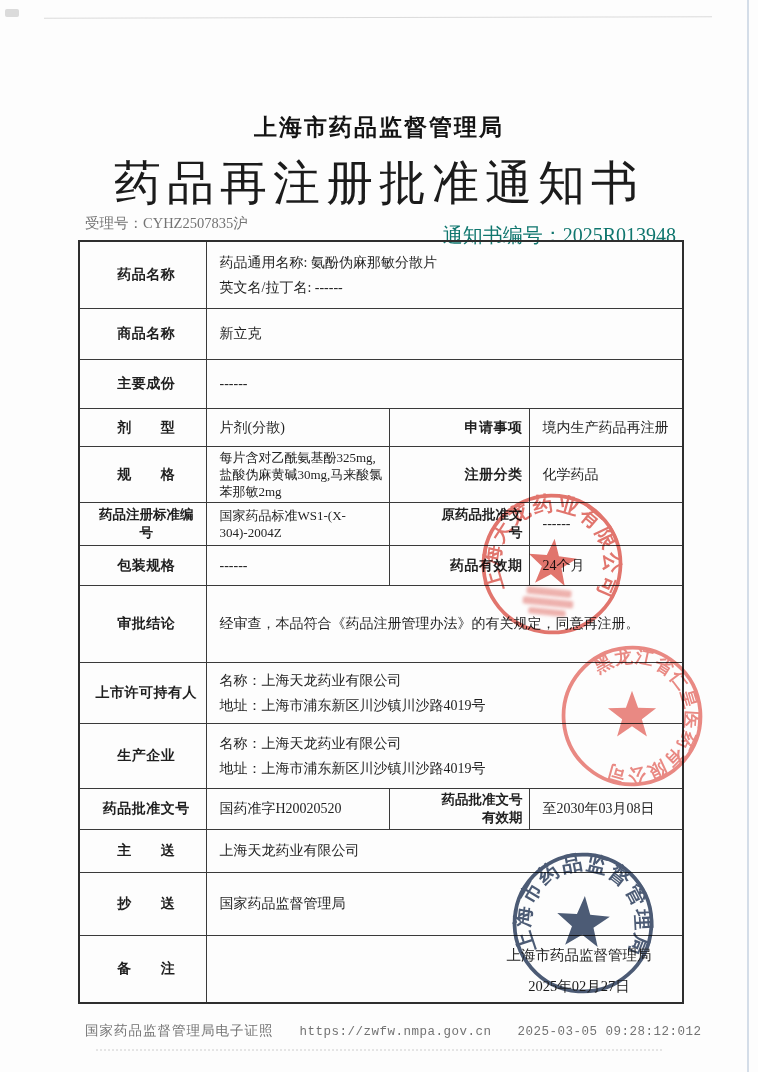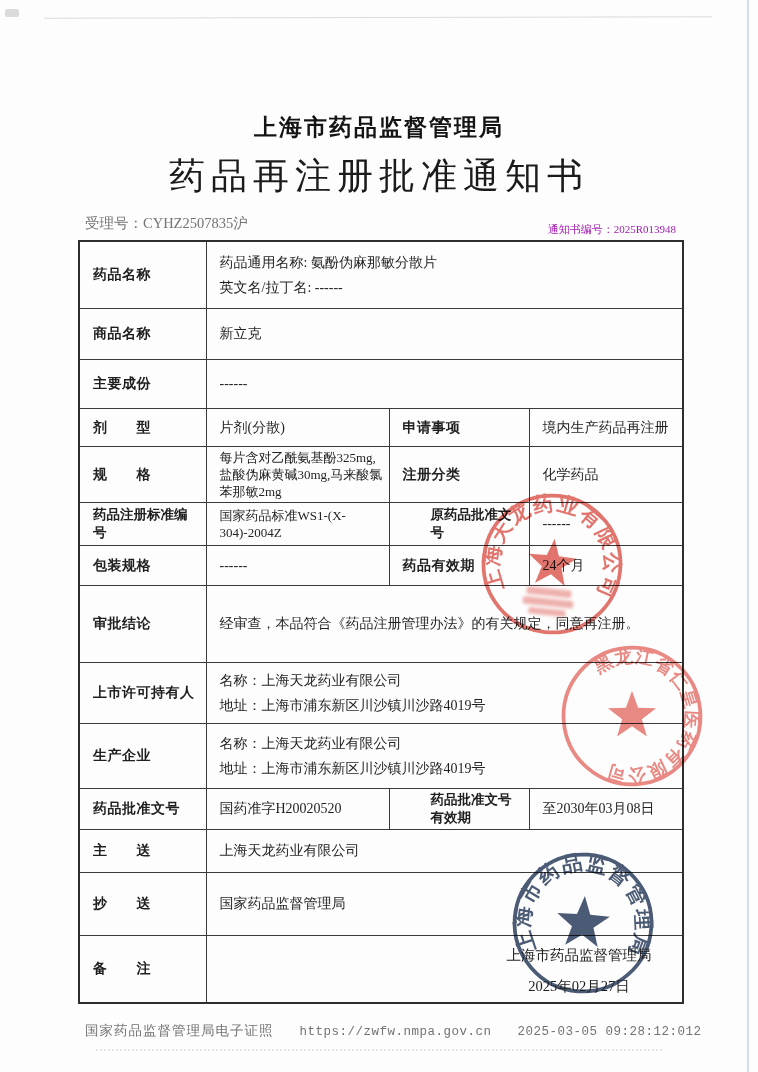--- a/index.html
+++ b/index.html
@@ -14,44 +14,44 @@
   .scan-dot{position:absolute;left:5px;top:9px;width:14px;height:8px;background:#9a9a9a;opacity:.35;border-radius:2px;}
   .scan-wave{position:absolute;left:96px;top:1049px;width:566px;height:0;border-top:2px dotted #dcdcdc;opacity:.7;}
 
   .agency-title{
     position:absolute;left:0;top:112px;width:758px;text-align:center;
     font-family:"Liberation Sans","DejaVu Sans",sans-serif;
     font-size:23px;font-weight:700;letter-spacing:2px;color:#141414;
   }
   .doc-title{
     position:absolute;left:0;top:152px;width:758px;text-align:center;
-    font-size:36px;font-weight:500;letter-spacing:6px;color:#1b1b1b;
+    font-size:47px;font-weight:500;letter-spacing:6px;color:#1b1b1b;
   }
   .meta-left{position:absolute;left:85px;top:214px;font-size:14.5px;color:#737373;}
-  .meta-right{position:absolute;right:82px;top:222px;font-size:11px;color:#a21caf;text-align:right;}
+  .meta-right{position:absolute;right:82px;top:222px;font-size:20px;color:#0f766e;text-align:right;}
 
   table.notice{
     position:absolute;left:78px;top:240px;width:604px;
     border-collapse:collapse;table-layout:fixed;
     border:2px solid #2e2e2e;
   }
   table.notice td{
     border:1px solid #3a3a3a;vertical-align:middle;
     font-size:14px;color:#1f1f1f;padding:2px 6px 2px 13px;
     overflow:hidden;
   }
   td.lbl{
-    padding:2px 2px;font-size:15px;font-weight:600;color:#161616;
+    text-align:center;padding:2px 2px;font-size:15px;font-weight:600;color:#161616;
     letter-spacing:.5px;
   }
   td.lbl.small{font-size:13.5px;letter-spacing:0;}
   .cell-line{line-height:25px;}
   .spec-val{font-size:13px;line-height:17px;}
   .std-val{font-size:13px;line-height:17px;}
-  td.mid-lbl{text-align:left;font-weight:600;font-size:14.5px;letter-spacing:.5px;padding:2px 2px;color:#161616;margin-left:23px;}
+  td.mid-lbl{text-align:right;font-weight:600;font-size:14.5px;letter-spacing:.5px;padding:2px 2px;color:#161616;margin-left:23px;}
   td.mid-lbl.tight{font-size:13.5px;letter-spacing:0;padding-left:41px;}
 
   
   .seal{position:absolute;mix-blend-mode:multiply;pointer-events:none;}
   .seal svg{display:block;}
   .seal-company{left:477px;top:489px;color:#dd574e;opacity:.82;transform:rotate(6deg);}
   .seal-second{left:557px;top:641px;color:#e4625a;opacity:.75;transform:rotate(85deg);}
   .seal-agency{left:508px;top:848px;color:#3d4e6a;opacity:.92;transform:rotate(4deg);}
   .seal-text{font-family:"Liberation Serif","DejaVu Serif",serif;font-weight:700;}
 

